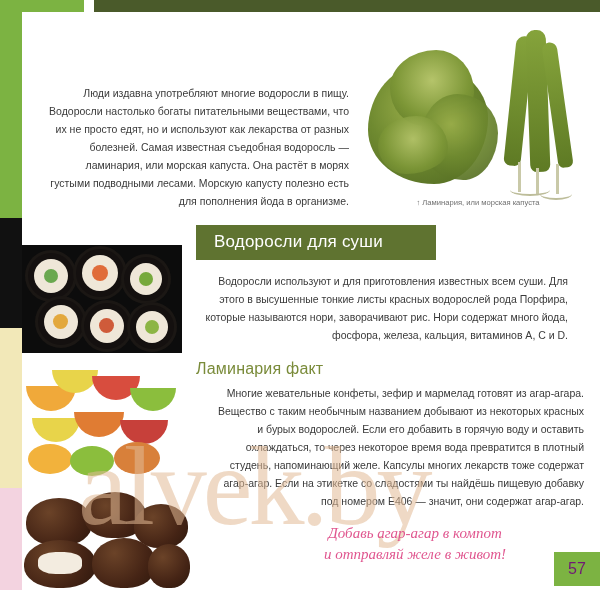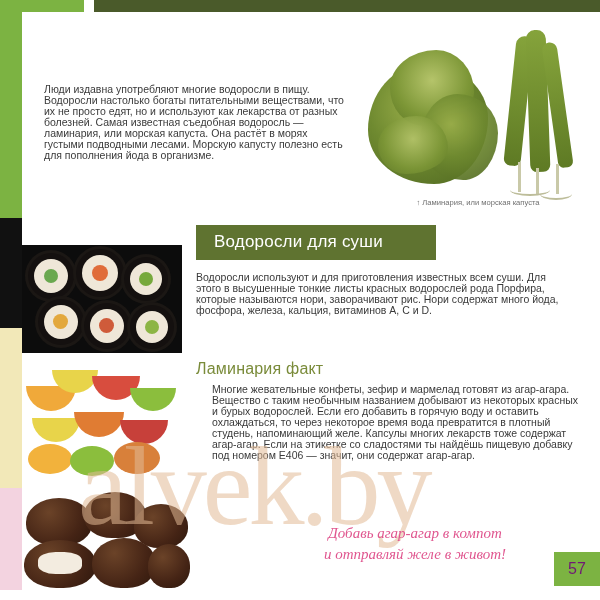--- a/index.html
+++ b/index.html
@@ -59,22 +59,22 @@
     background:transparent;
     font-size:16px;
     padding:0;
   }
 
   
   .para{
     position:absolute;
     color:#3a3a3a;
     font-size:10.5px;
-    line-height:11px;
-    text-align:left;
+    line-height:18px;
+    text-align:right;
   }
   .p-seaweed{left:44px;top:84px;width:305px;}
   .p-sushi{left:196px;top:272px;width:372px;}
   .p-fact{left:196px;top:384px;width:372px;margin-left:16px;}
 
   .caption{
     position:absolute;
     left:378px;top:198px;width:200px;
     color:#6f6f6f;font-size:7.6px;
     text-align:center;

